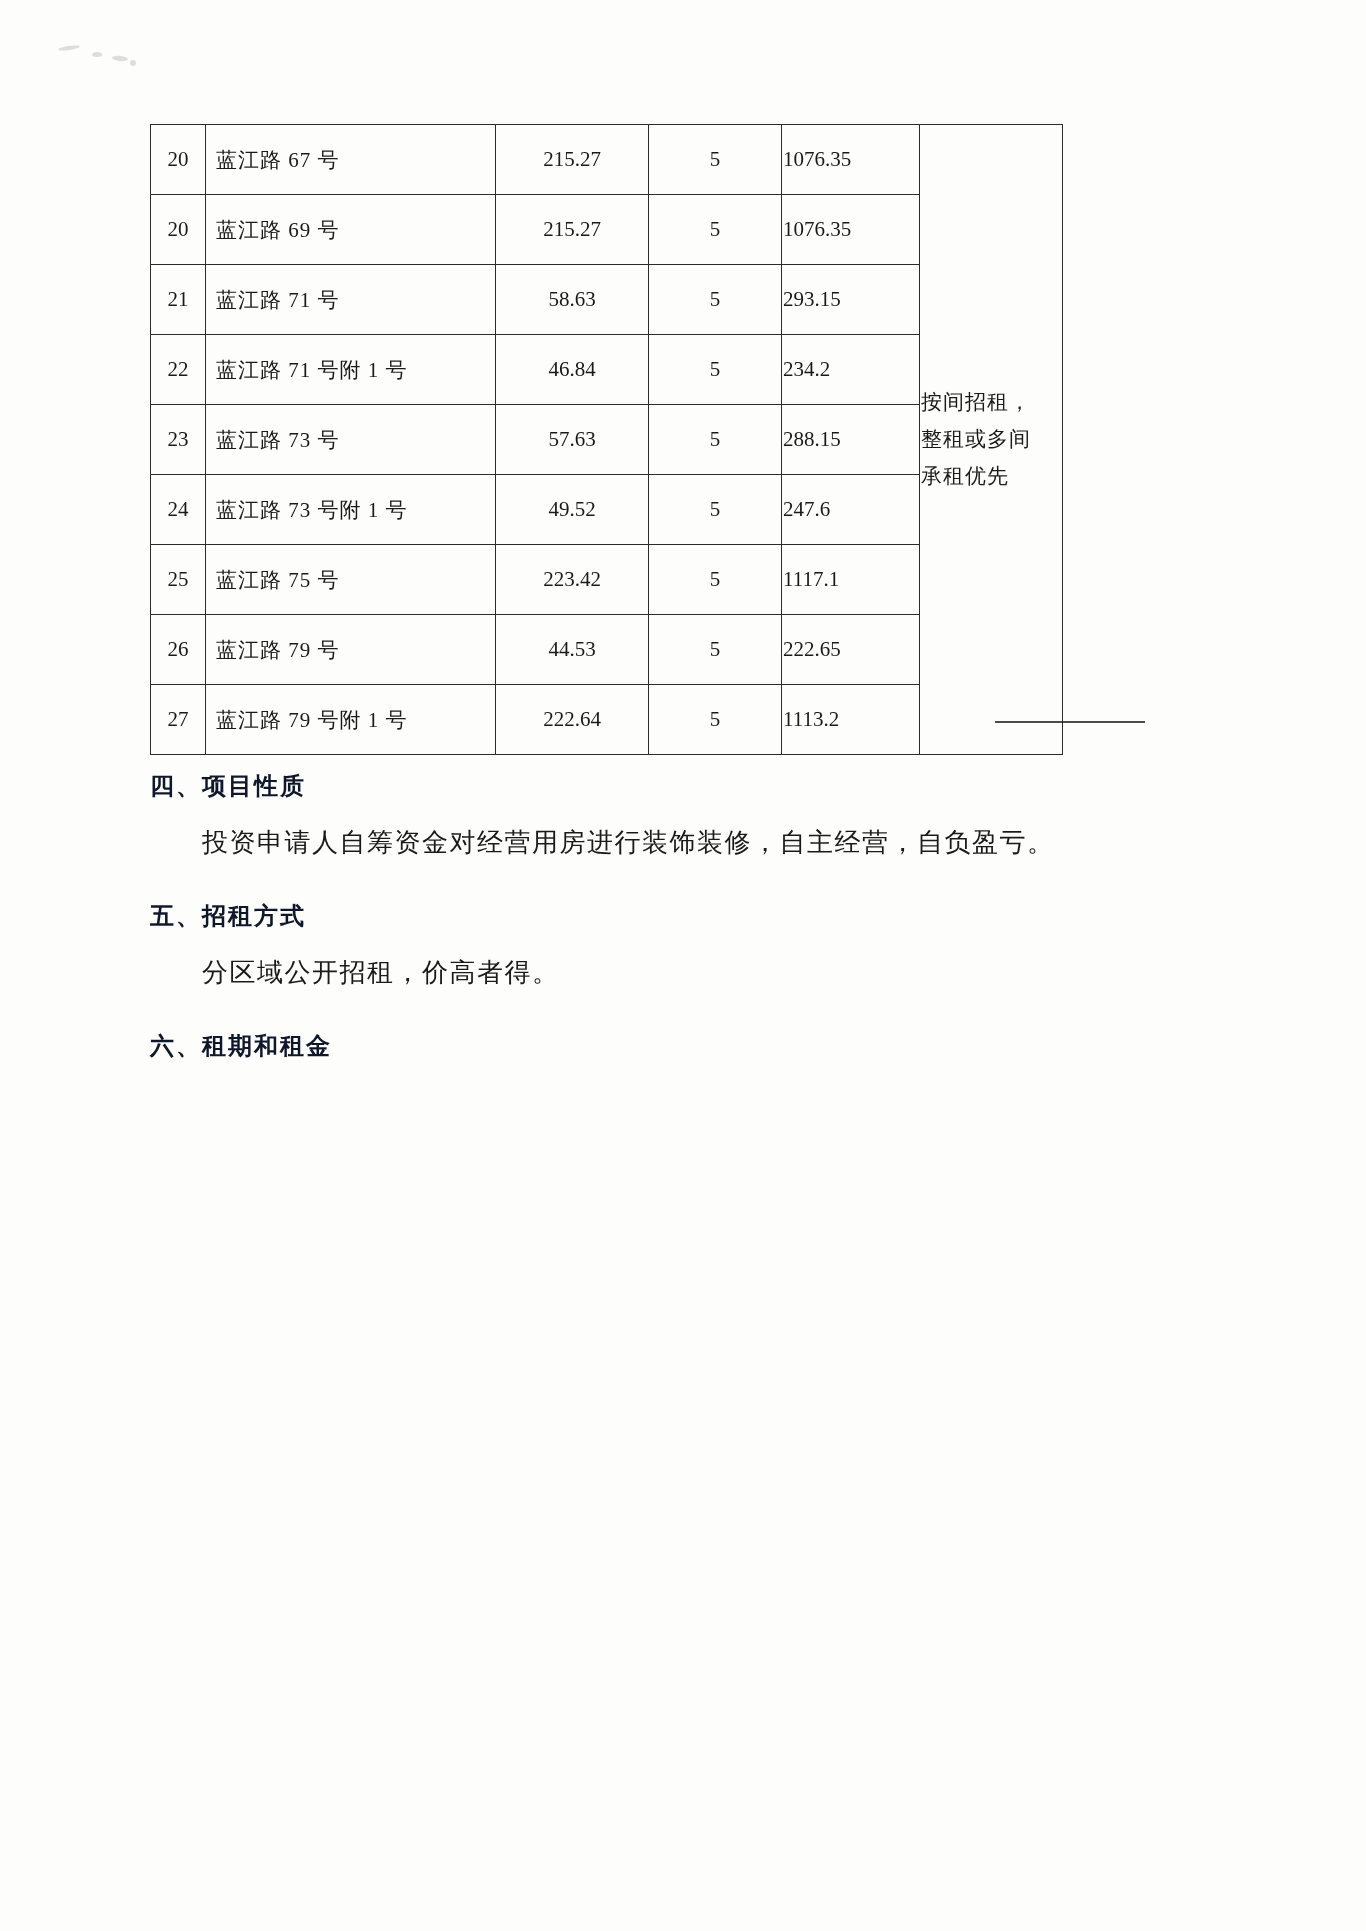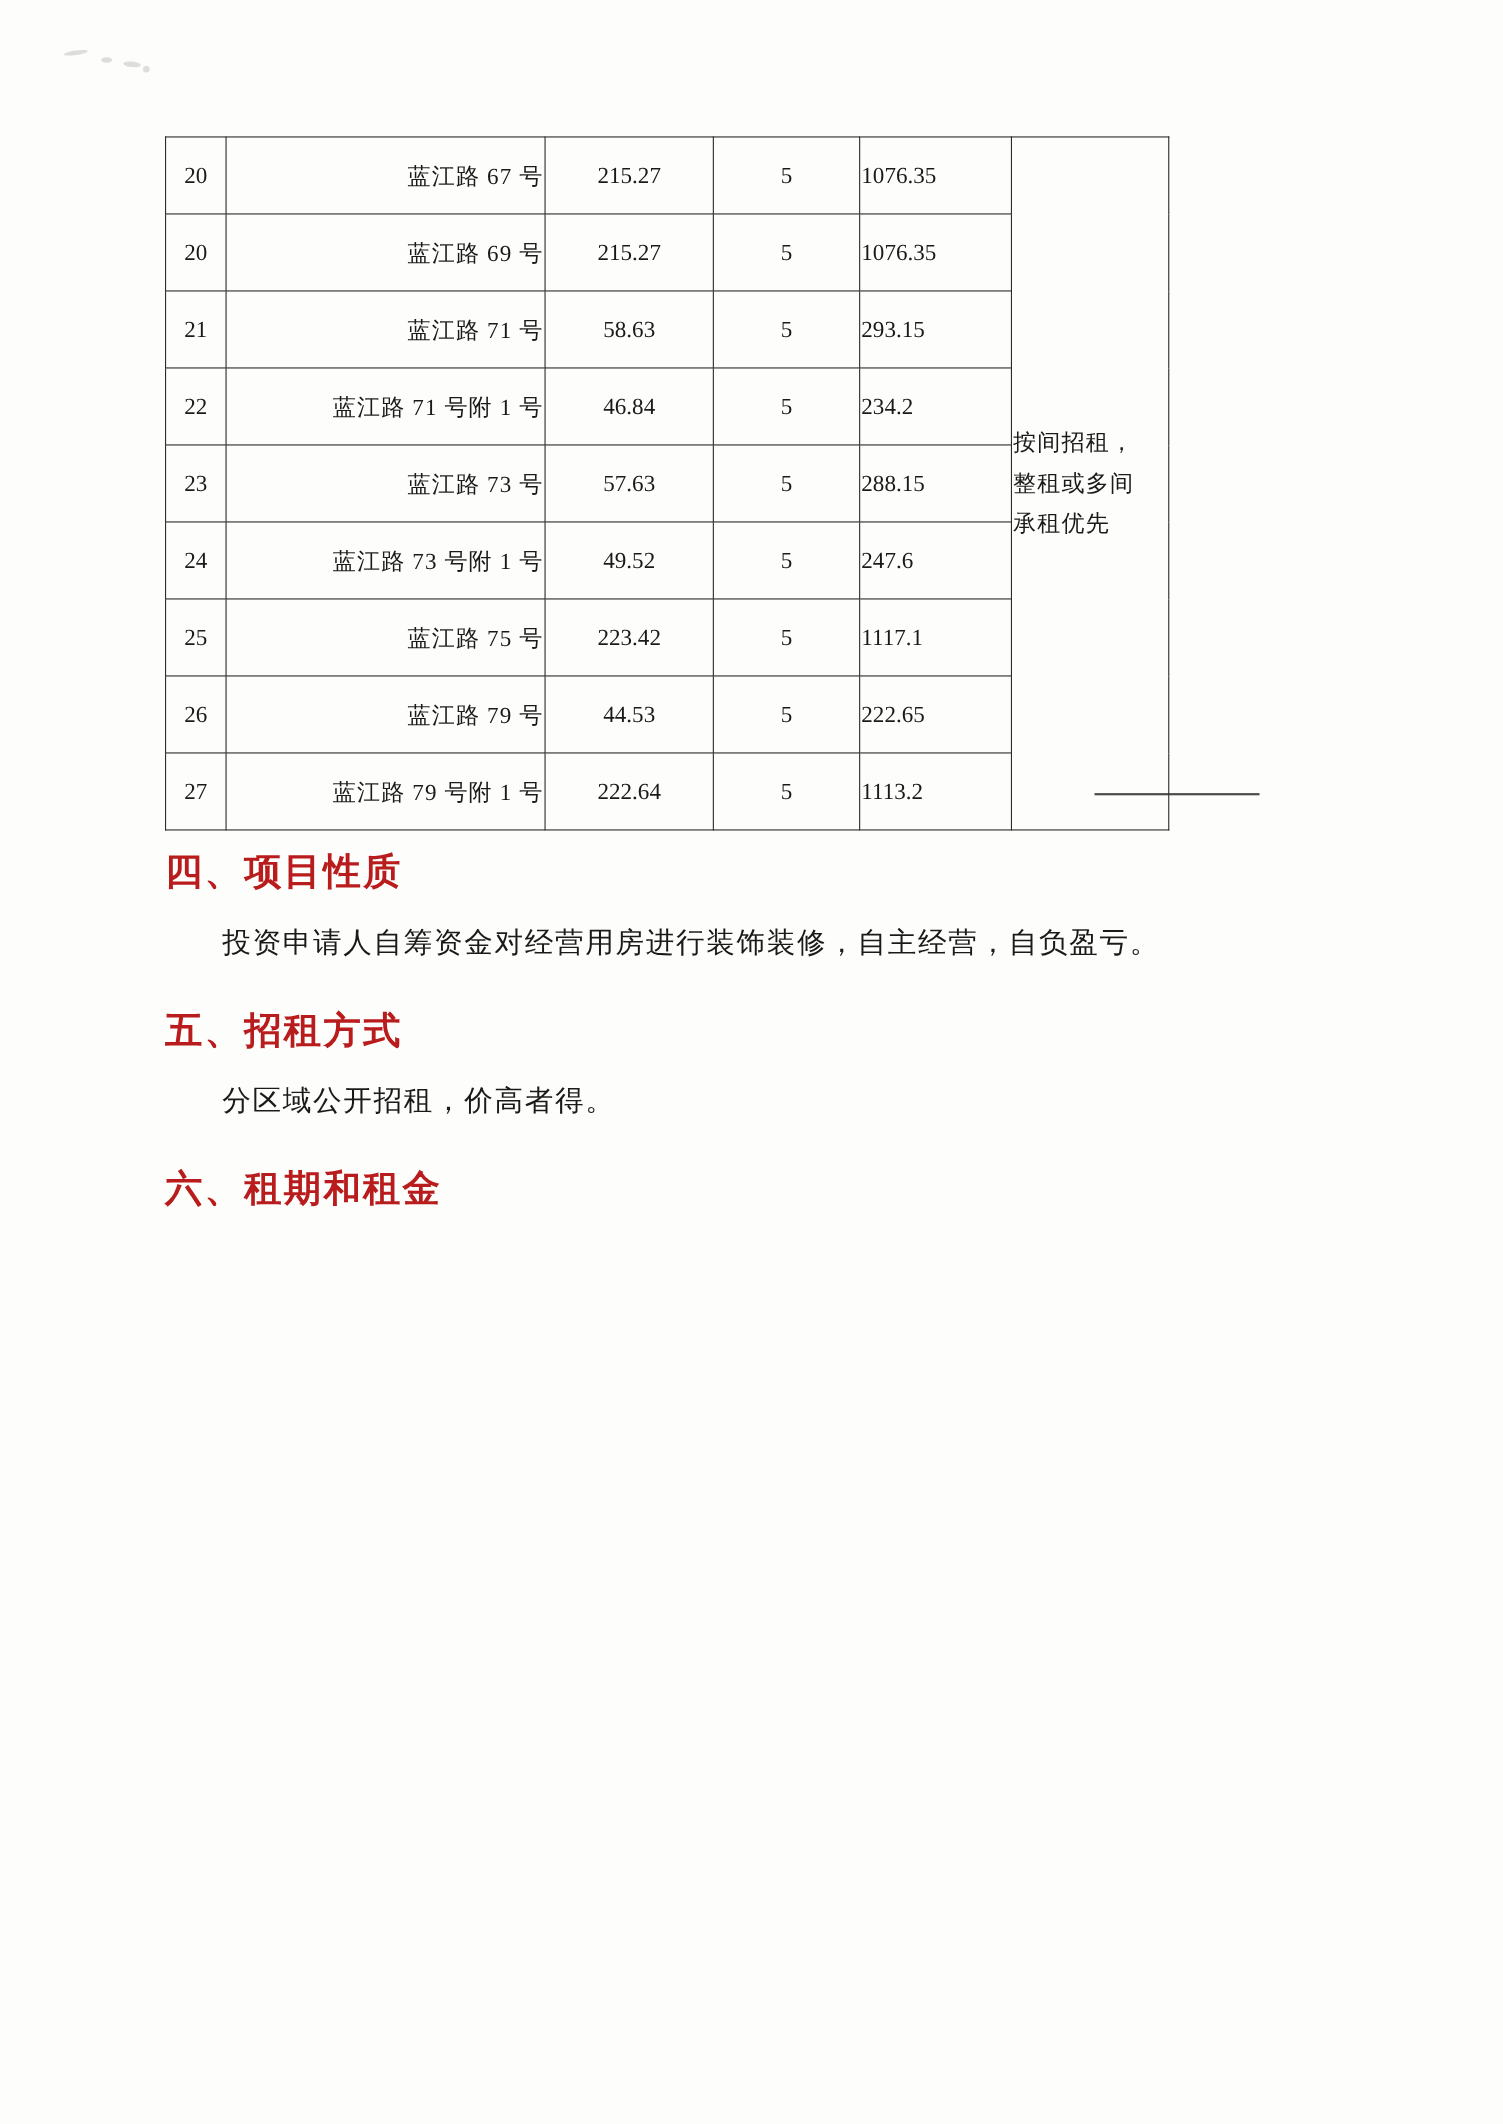--- a/index.html
+++ b/index.html
@@ -51,21 +51,21 @@
     vertical-align: middle;
   }
   td.idx {
     width: 52px;
     text-align: center;
     font-size: 20px;
   }
   td.addr {
     width: 278px;
     padding-left: 10px;
-    text-align: right;
+    text-align: left;
     letter-spacing: 1px;
   }
   td.area {
     width: 150px;
     text-align: center;
   }
   td.price {
     width: 130px;
     text-align: center;
   }
@@ -96,23 +96,23 @@
     position: absolute;
     left: 150px;
     top: 770px;
     width: 1000px;
   }
   h3.sec {
     margin: 0;
     padding: 0;
     font-family: Liberation Serif, serif;
     font-weight: bold;
-    font-size: 34px;
+    font-size: 24px;
     letter-spacing: 2px;
-    color: #b91c1c;
+    color: #0f172a;
   }
   .sec-wrap { margin-top: 32px; }
   .sec-wrap:first-child { margin-top: 0; }
   .indent-head { padding-left: 48px; }
   p.para {
     margin: 16px 0 0 0;
     font-size: 26px;
     line-height: 1.92;
     letter-spacing: 1.5px;
     text-align: justify;

